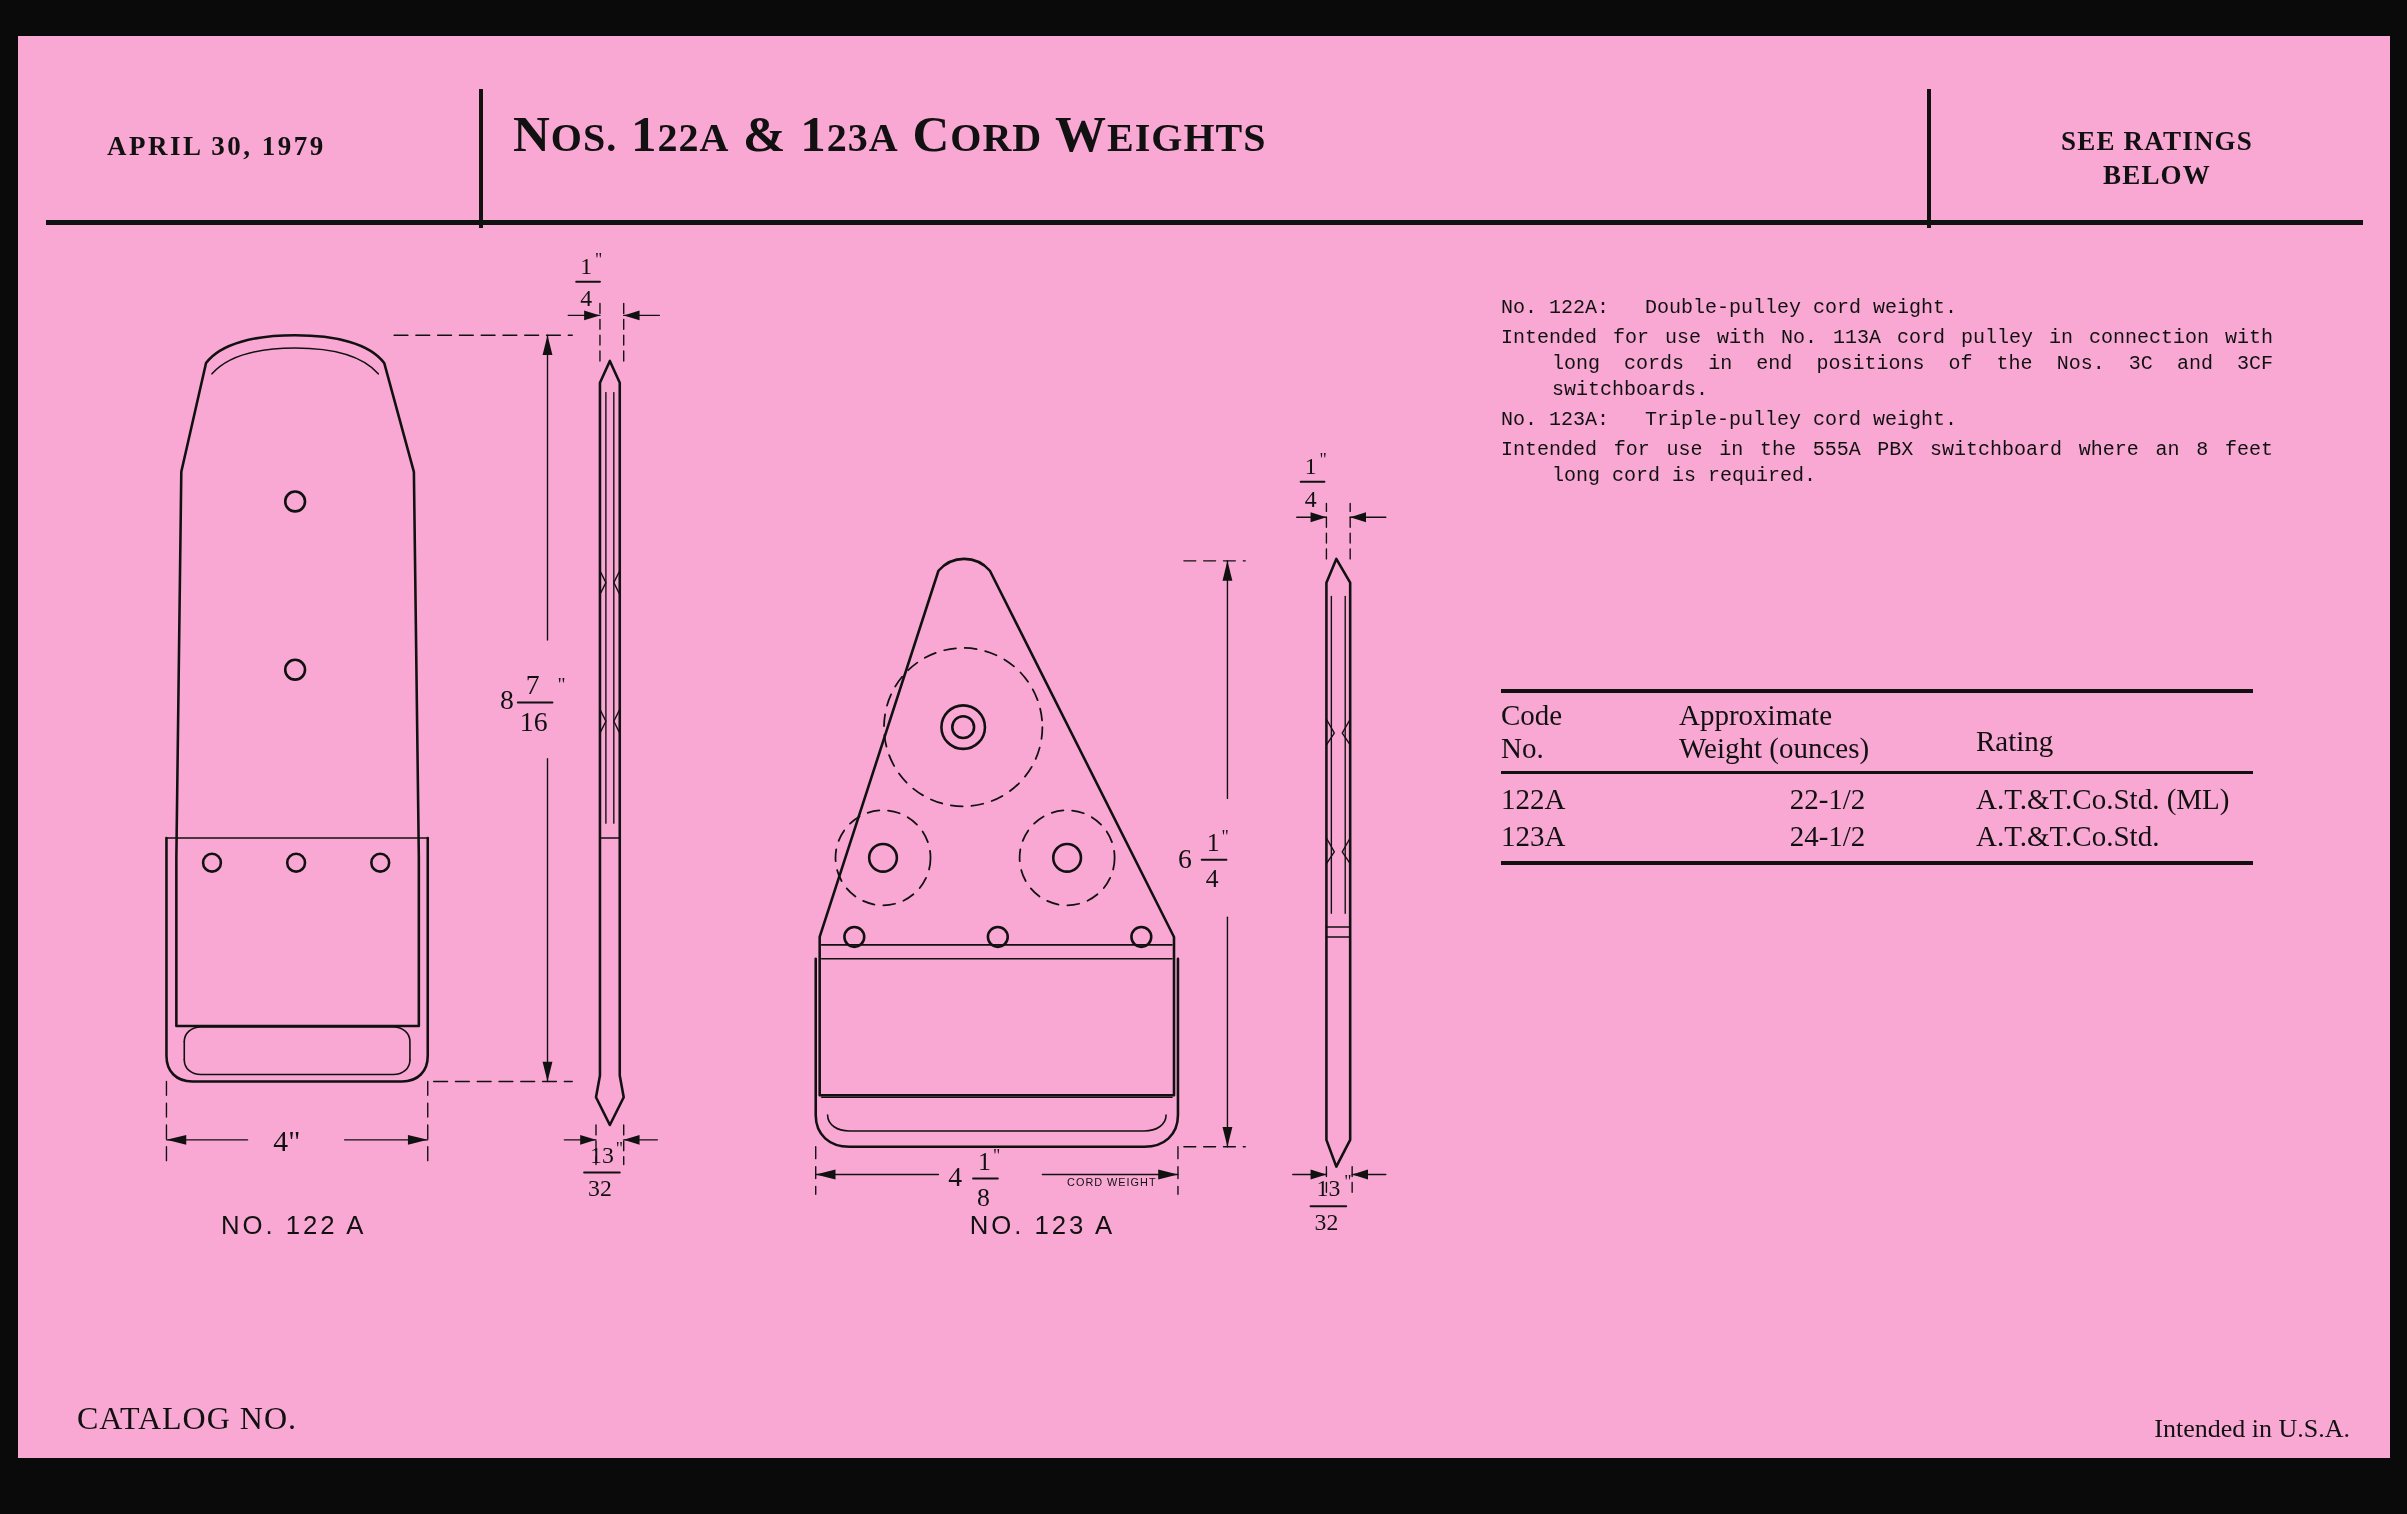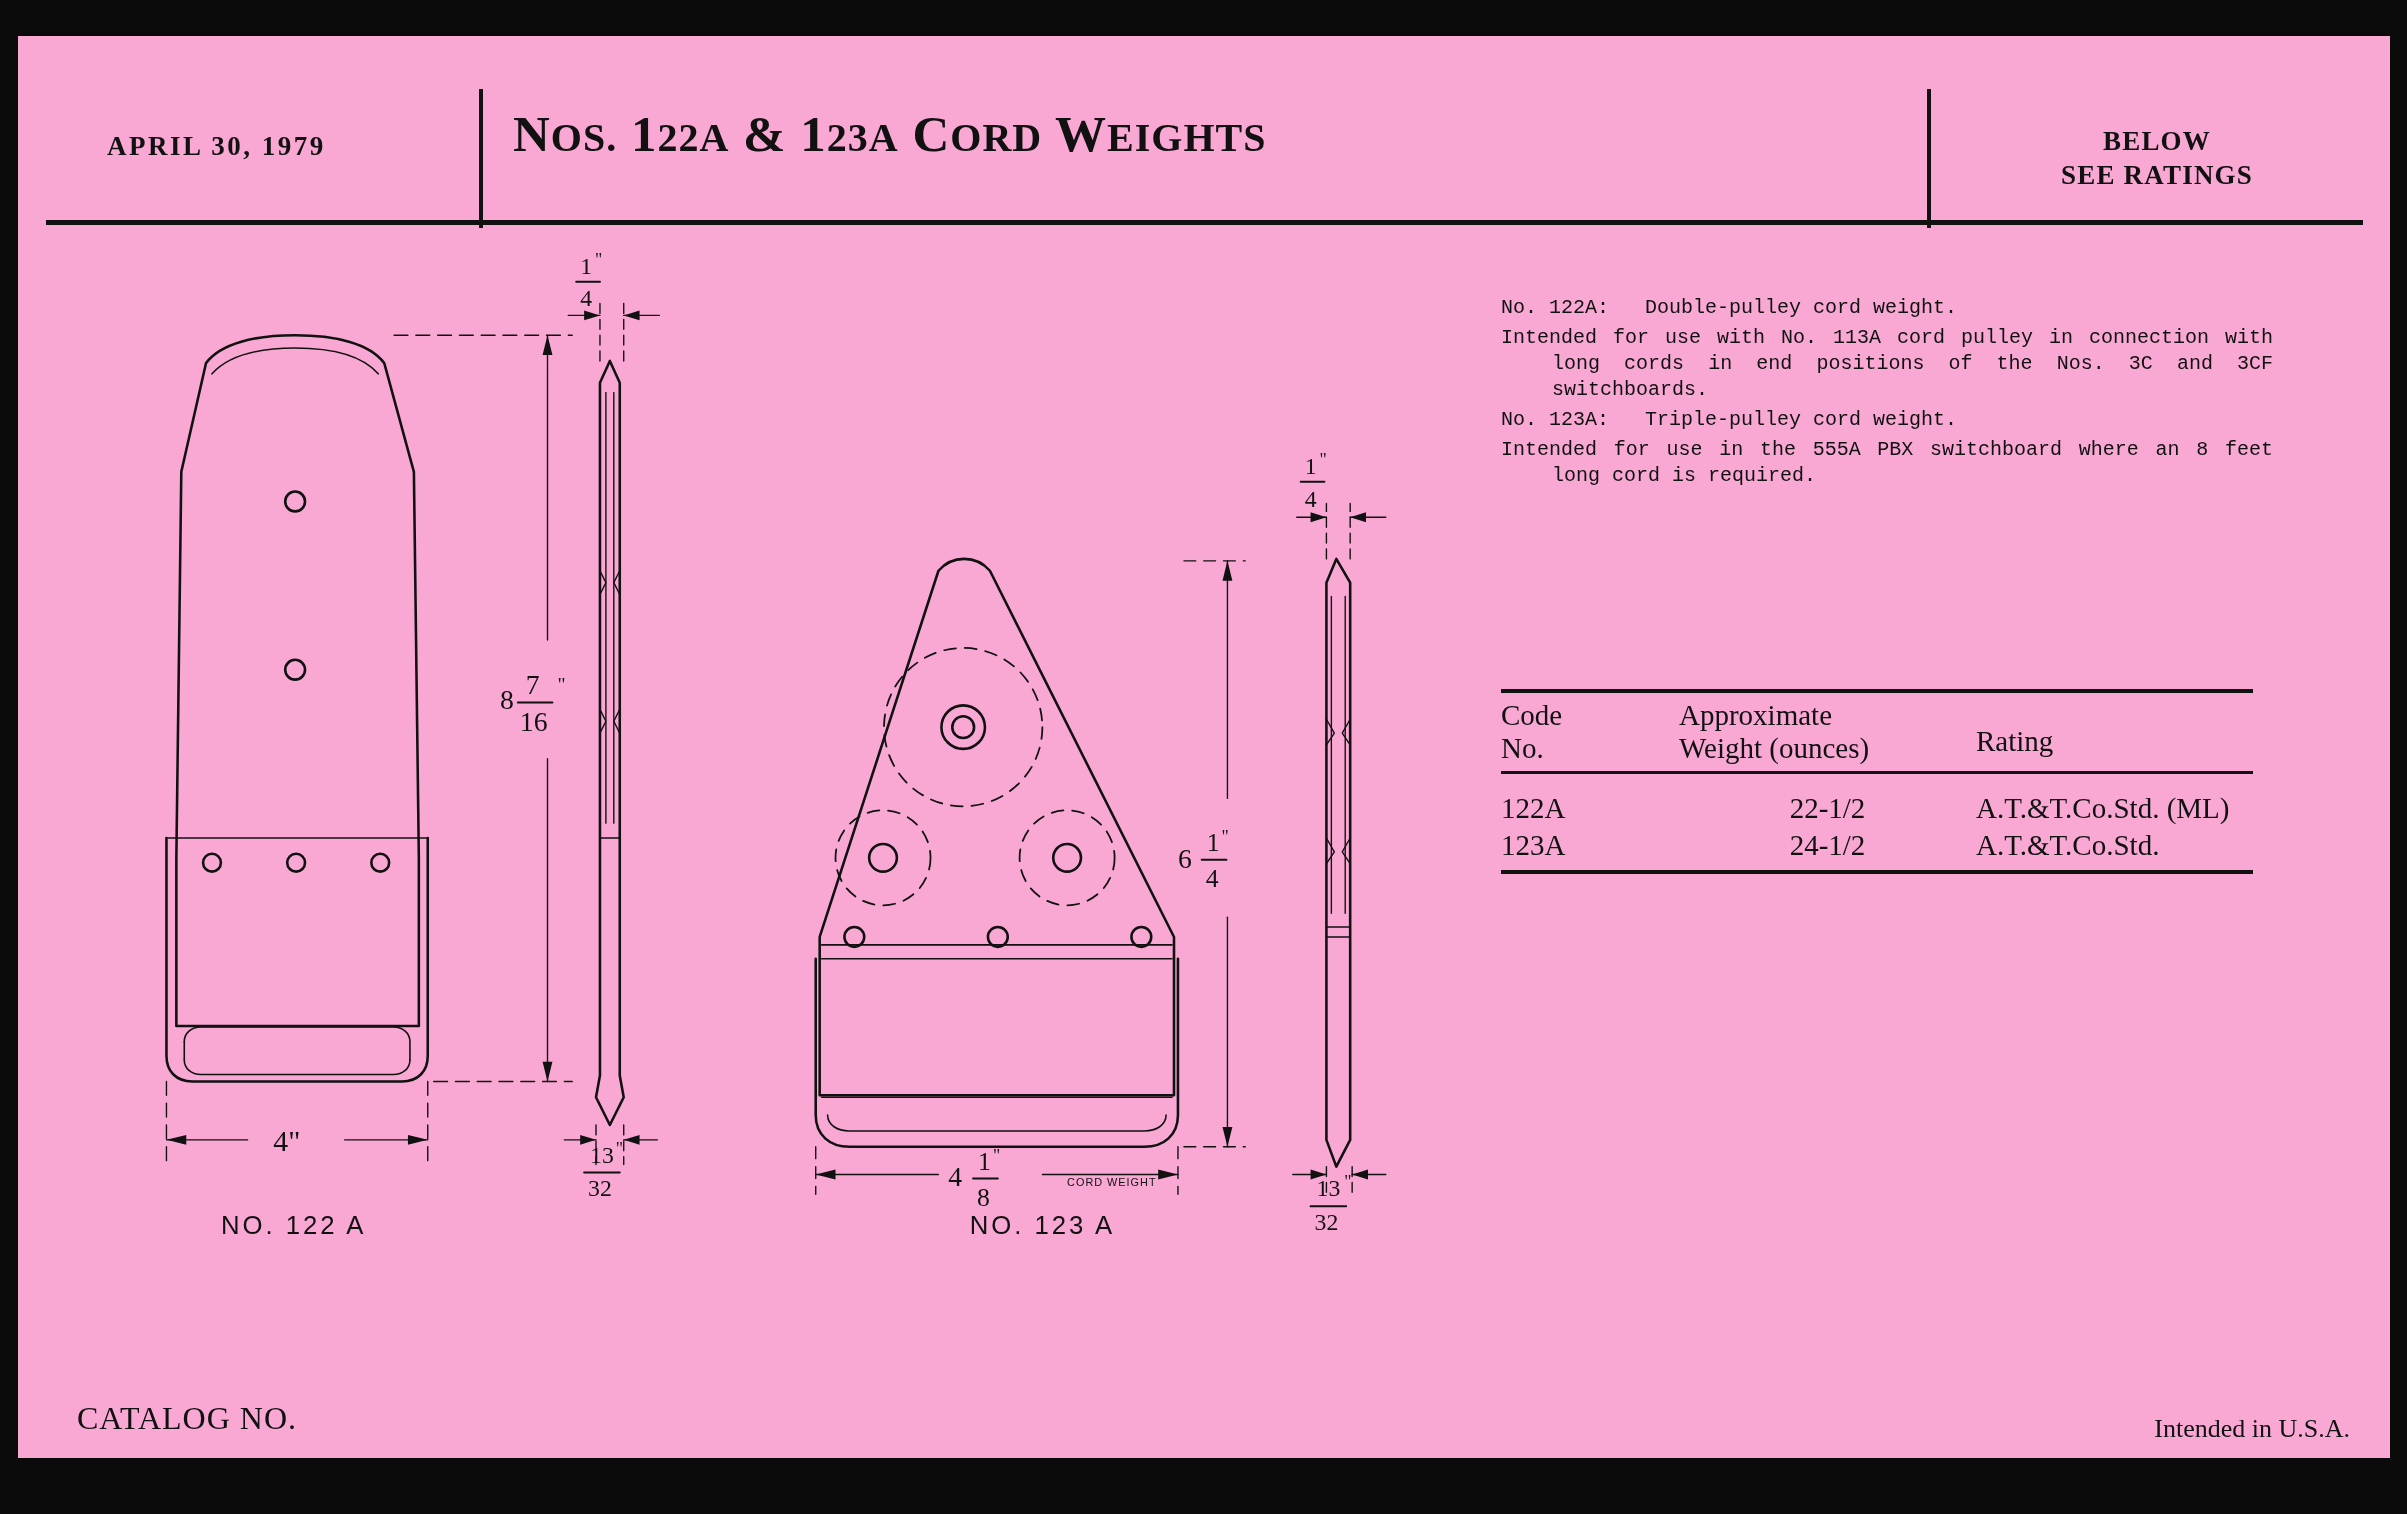--- a/index.html
+++ b/index.html
@@ -88,22 +88,22 @@
 <body>
 
 <div class="page">
 
   <div class="hdr">
     <div class="hdr-sep l"></div>
     <div class="hdr-sep r"></div>
     <div class="hdr-date">APRIL 30, 1979</div>
     <div class="hdr-title"><span style="font-size:51px">N</span><span style="font-size:40px">OS.</span> <span style="font-size:51px">1</span><span style="font-size:40px">22A</span> <span style="font-size:51px">&amp;</span><span style="font-size:40px"></span> <span style="font-size:51px">1</span><span style="font-size:40px">23A</span> <span style="font-size:51px">C</span><span style="font-size:40px">ORD</span> <span style="font-size:51px">W</span><span style="font-size:40px">EIGHTS</span></div>
     <div class="hdr-right">
+      <div>SEE RATINGS</div>
       <div>BELOW</div>
-      <div>SEE RATINGS</div>
     </div>
   </div>
   <div class="hdr-rule"></div>
 
   <div class="desc">
     <p class="hang">
       <span>No. 122A:</span>
       &nbsp;&nbsp;<span>Double-pulley cord weight.</span>
     </p>
     <p class="hang just">Intended for use with No. 113A cord pulley in connection with long cords in end positions of the Nos. 3C and 3CF switchboards.</p>
@@ -127,21 +127,21 @@
             <div>Approximate</div>
             <div>Weight (ounces)</div>
           </th>
           <th class="c-rt">
             <div style="padding-top:26px">Rating</div>
           </th>
         </tr>
       </thead>
     </table>
     <div class="thin" style="margin-top:4px"></div>
-    <table style="margin-top:16px">
+    <table style="margin-top:7px">
       <tbody>
         <tr>
           <td class="c-code">122A</td>
           <td class="c-wt wtval">22-1/2</td>
           <td class="c-rt">A.T.&amp;T.Co.Std.  (ML)</td>
         </tr>
         <tr>
           <td class="c-code">123A</td>
           <td class="c-wt wtval">24-1/2</td>
           <td class="c-rt">A.T.&amp;T.Co.Std.</td>

